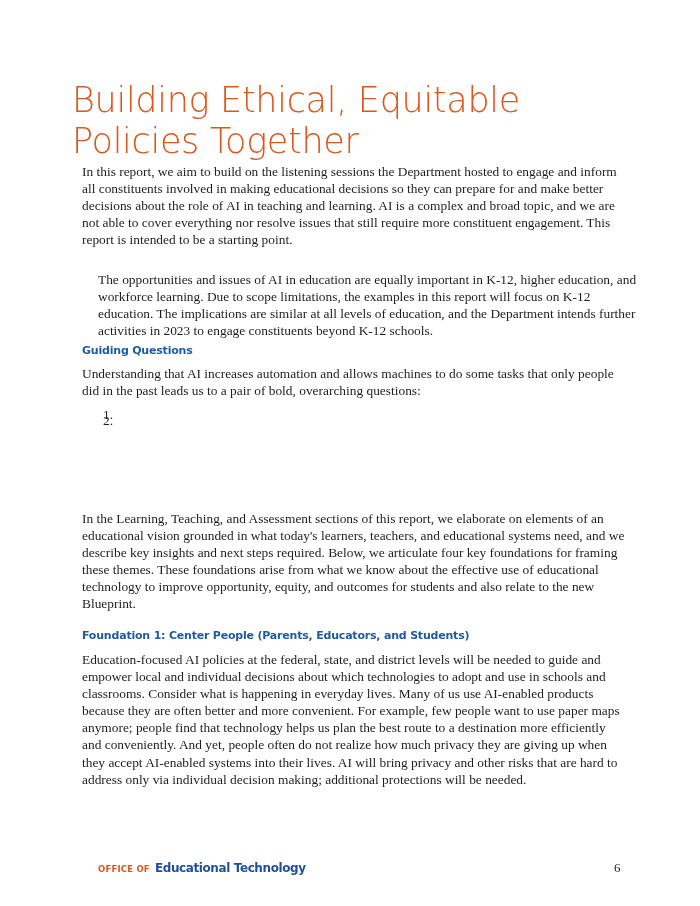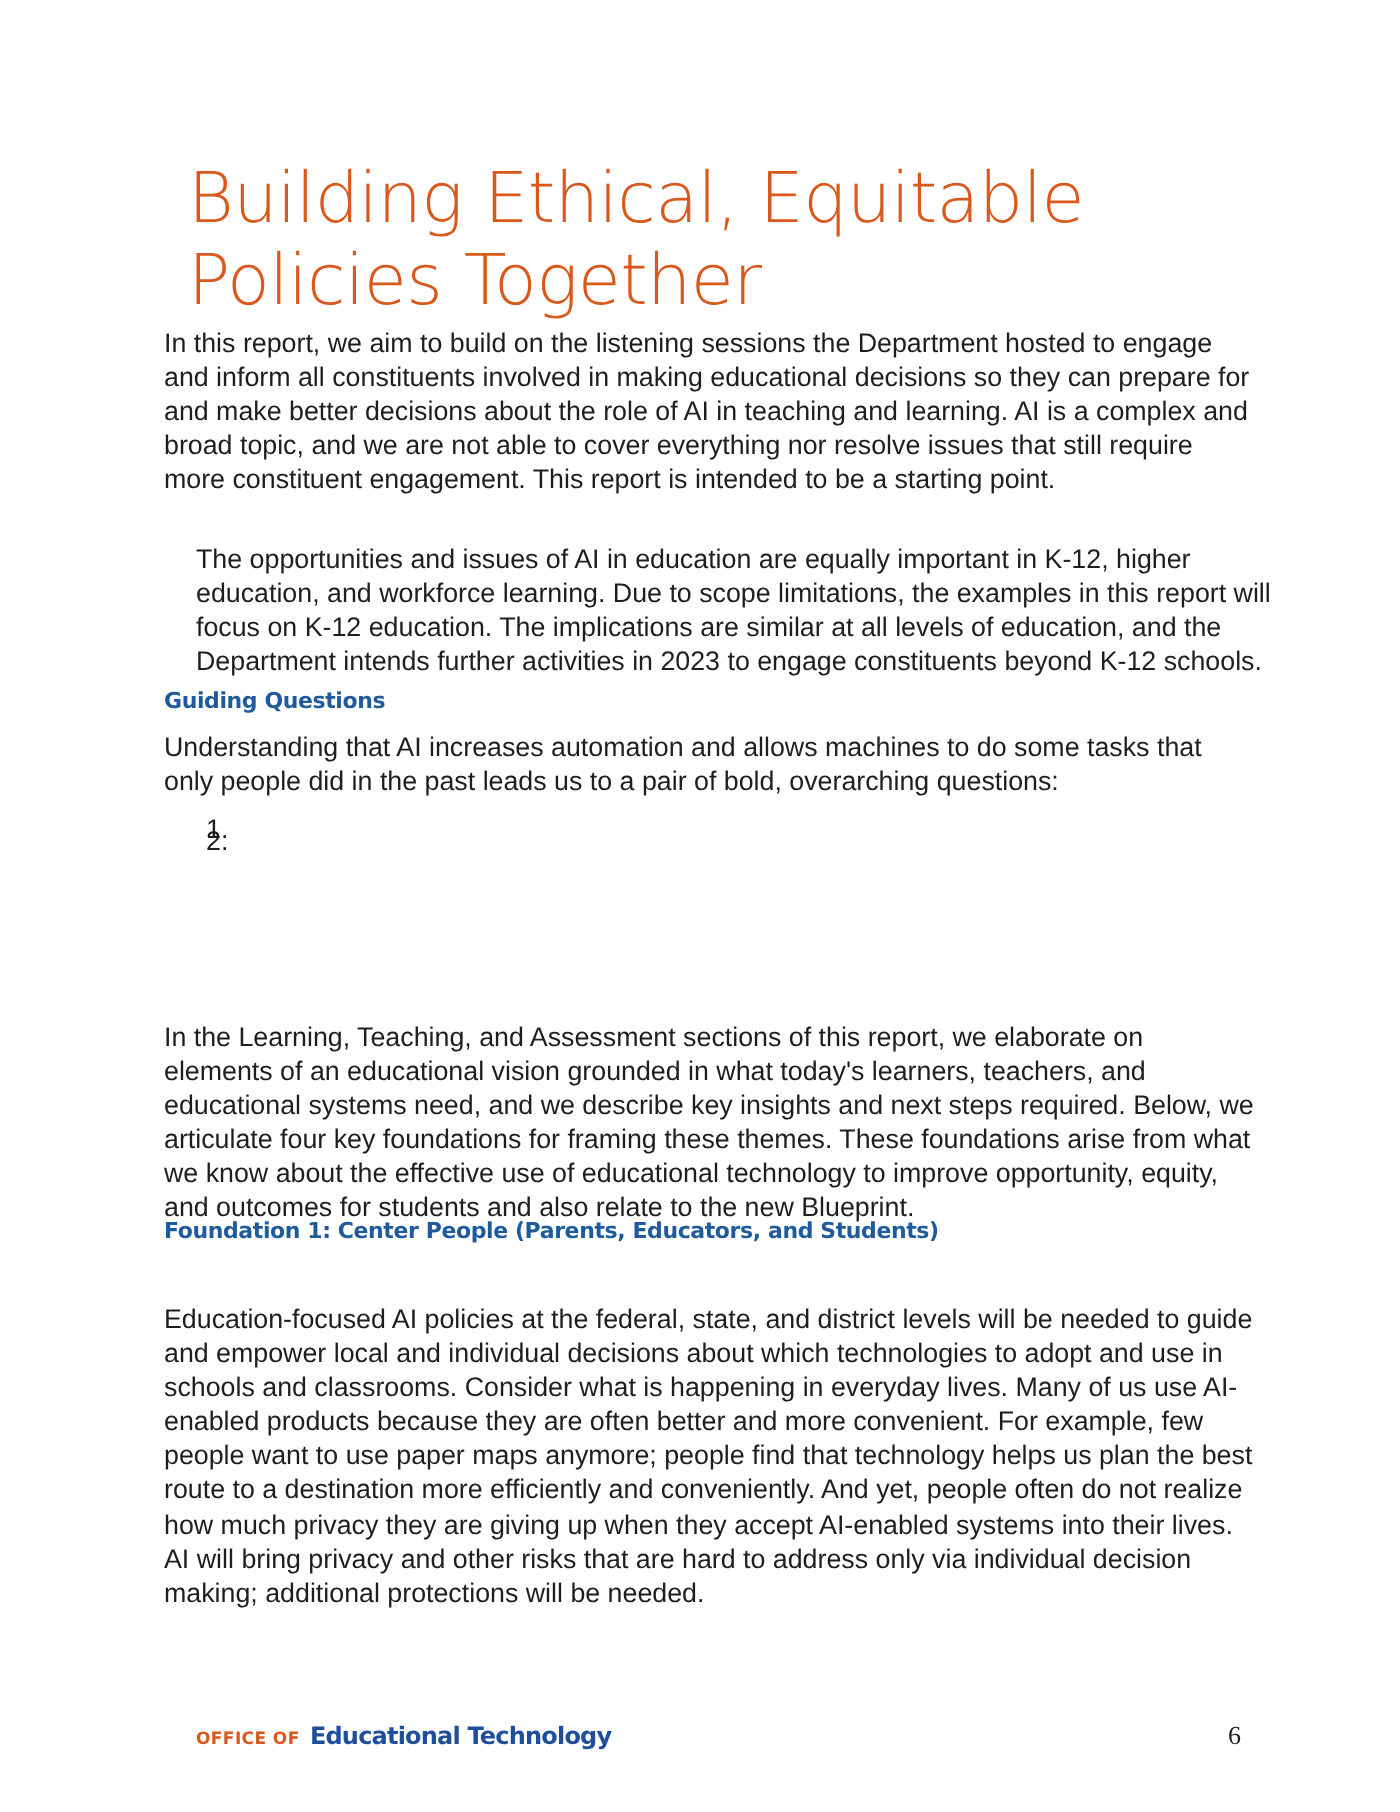--- a/index.html
+++ b/index.html
@@ -1,39 +1,39 @@
 <!DOCTYPE html>
 <html><head>
 <meta charset="utf-8">
 <style>
   html, body { margin: 0; padding: 0; background: #ffffff; }
   body { width: 700px; height: 906px; position: relative; overflow: hidden; }
   .title {
-    position: absolute; left: 94px; top: 80px; width: 560px;
+    position: absolute; left: 72px; top: 80px; width: 560px;
     font-family: "DejaVu Sans", sans-serif; font-weight: 300;
     color: #d9581c; font-size: 35px; line-height: 41px; letter-spacing: -0.3px;
     margin: 0;
   }
   .body-text {
-    font-family: Liberation Sans, sans-serif; font-size: 13.4px; line-height: 17.1px;
+    font-family: Liberation Serif, serif; font-size: 13.4px; line-height: 17.1px;
     color: #1e1e1e; margin: 0;
   }
   .p1 { position: absolute; left: 82px; top: 163px; width: 545px; }
   .p2 { position: absolute; left: 82px; top: 271px; width: 545px; margin-left: 16px; }
   .h2 {
     font-family: "DejaVu Sans", sans-serif; font-weight: bold; color: #1f5a9c;
     font-size: 11px; line-height: 20px; margin: 0; letter-spacing: -0.2px;
   }
   .h-gq { position: absolute; left: 82px; top: 341px; }
   .p3 { position: absolute; left: 82px; top: 365px; width: 545px; }
   .list { position: absolute; left: 82px; top: 406px; width: 560px; margin: 0; padding: 0; list-style: none; }
   .list li { position: relative; padding-left: 42px; margin-bottom: 6px; }
   .list .num { position: absolute; left: 21px; top: 0; }
   .p4 { position: absolute; left: 82px; top: 510px; width: 545px; }
-  .h-f1 { position: absolute; left: 82px; top: 606px; }
+  .h-f1 { position: absolute; left: 82px; top: 626px; }
   .p5 { position: absolute; left: 82px; top: 651px; width: 545px; }
   .footer-logo { position: absolute; left: 82px; top: 857px; font-family: "DejaVu Sans", sans-serif; }
   .logo-office { color: #d9581c; font-size: 8.5px; font-weight: bold; letter-spacing: 0.2px; padding-left: 16px; }
   .logo-edtech { color: #1f4f9a; font-size: 12px; font-weight: bold; letter-spacing: -0.4px; }
   .page-num { position: absolute; left: 614px; top: 860px; font-family: "Liberation Serif", serif; font-size: 13px; color: #1e1e1e; }
 </style>
 </head>
 <body>
 
 <h1 class="title">Building Ethical, Equitable Policies Together</h1>

